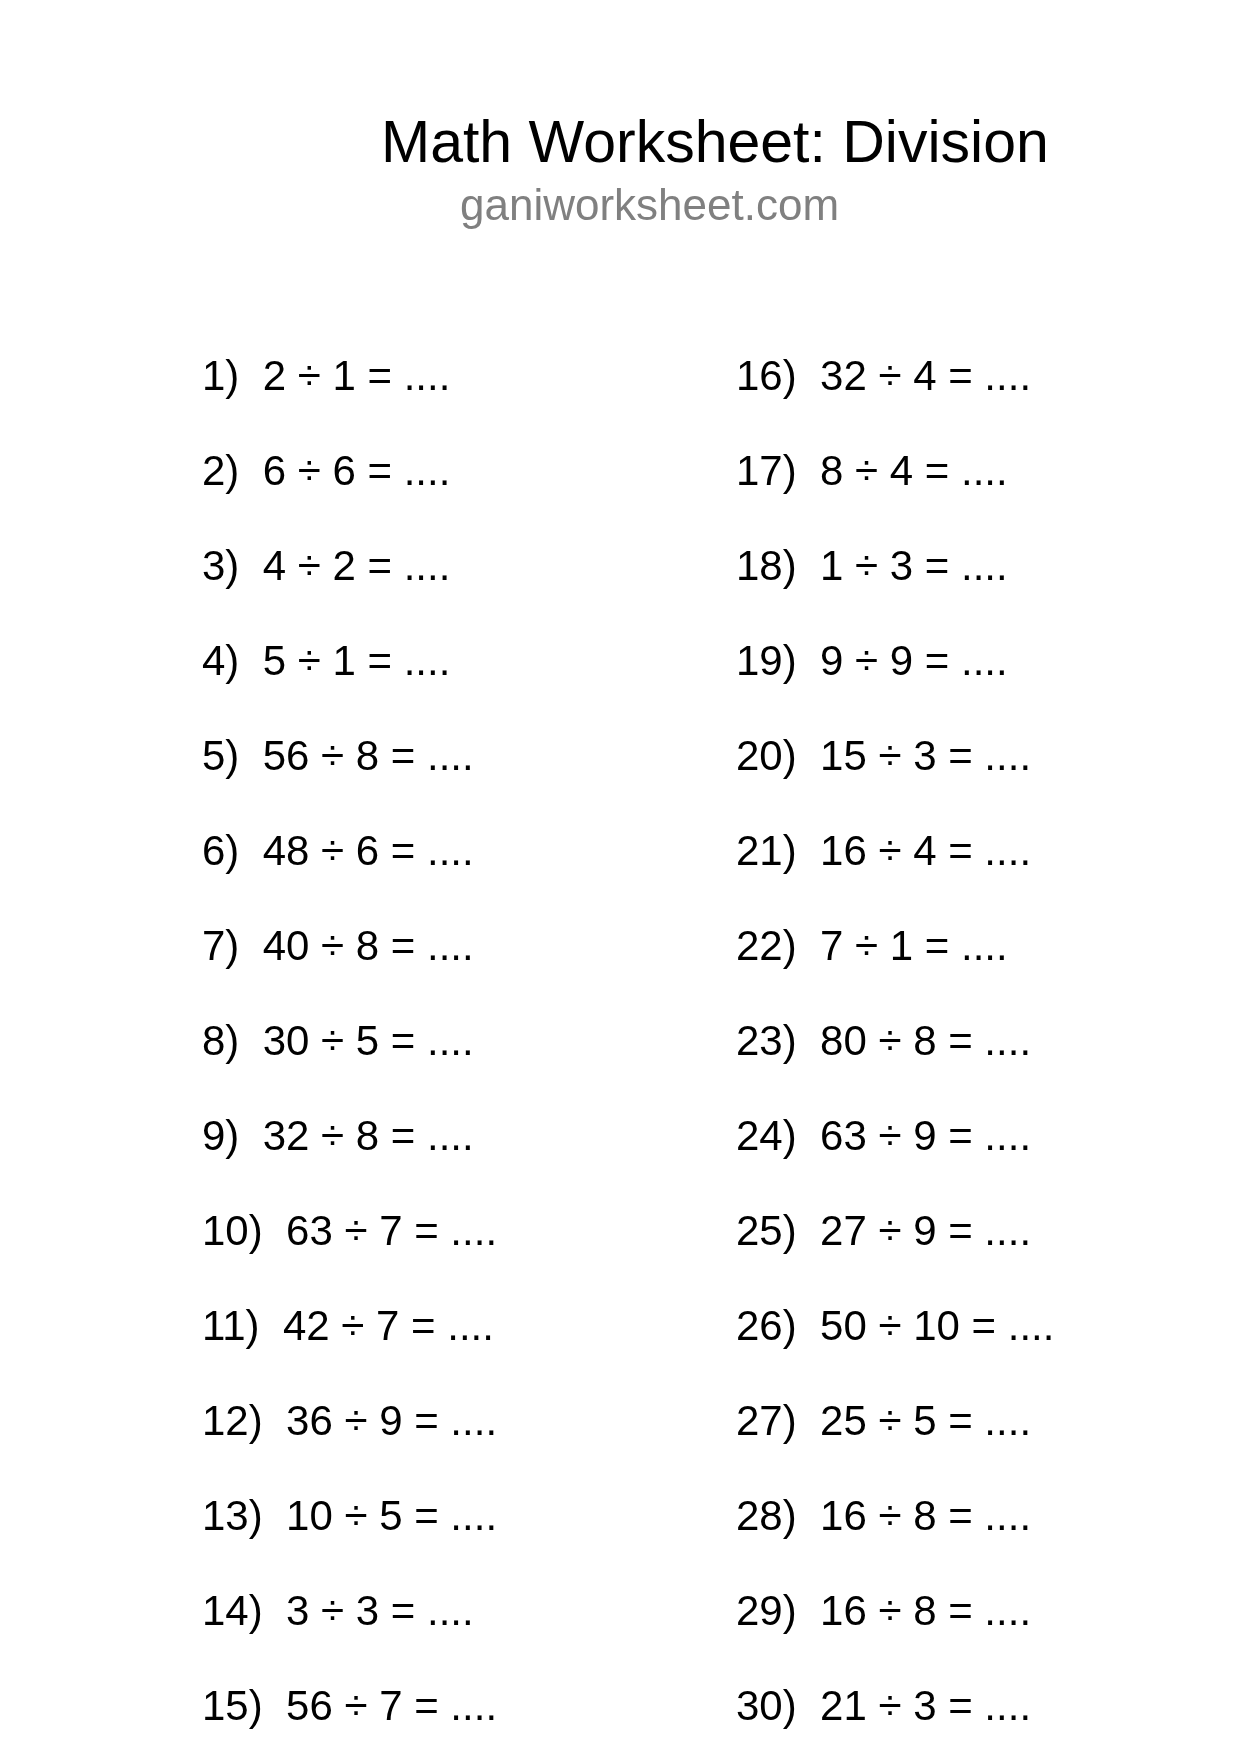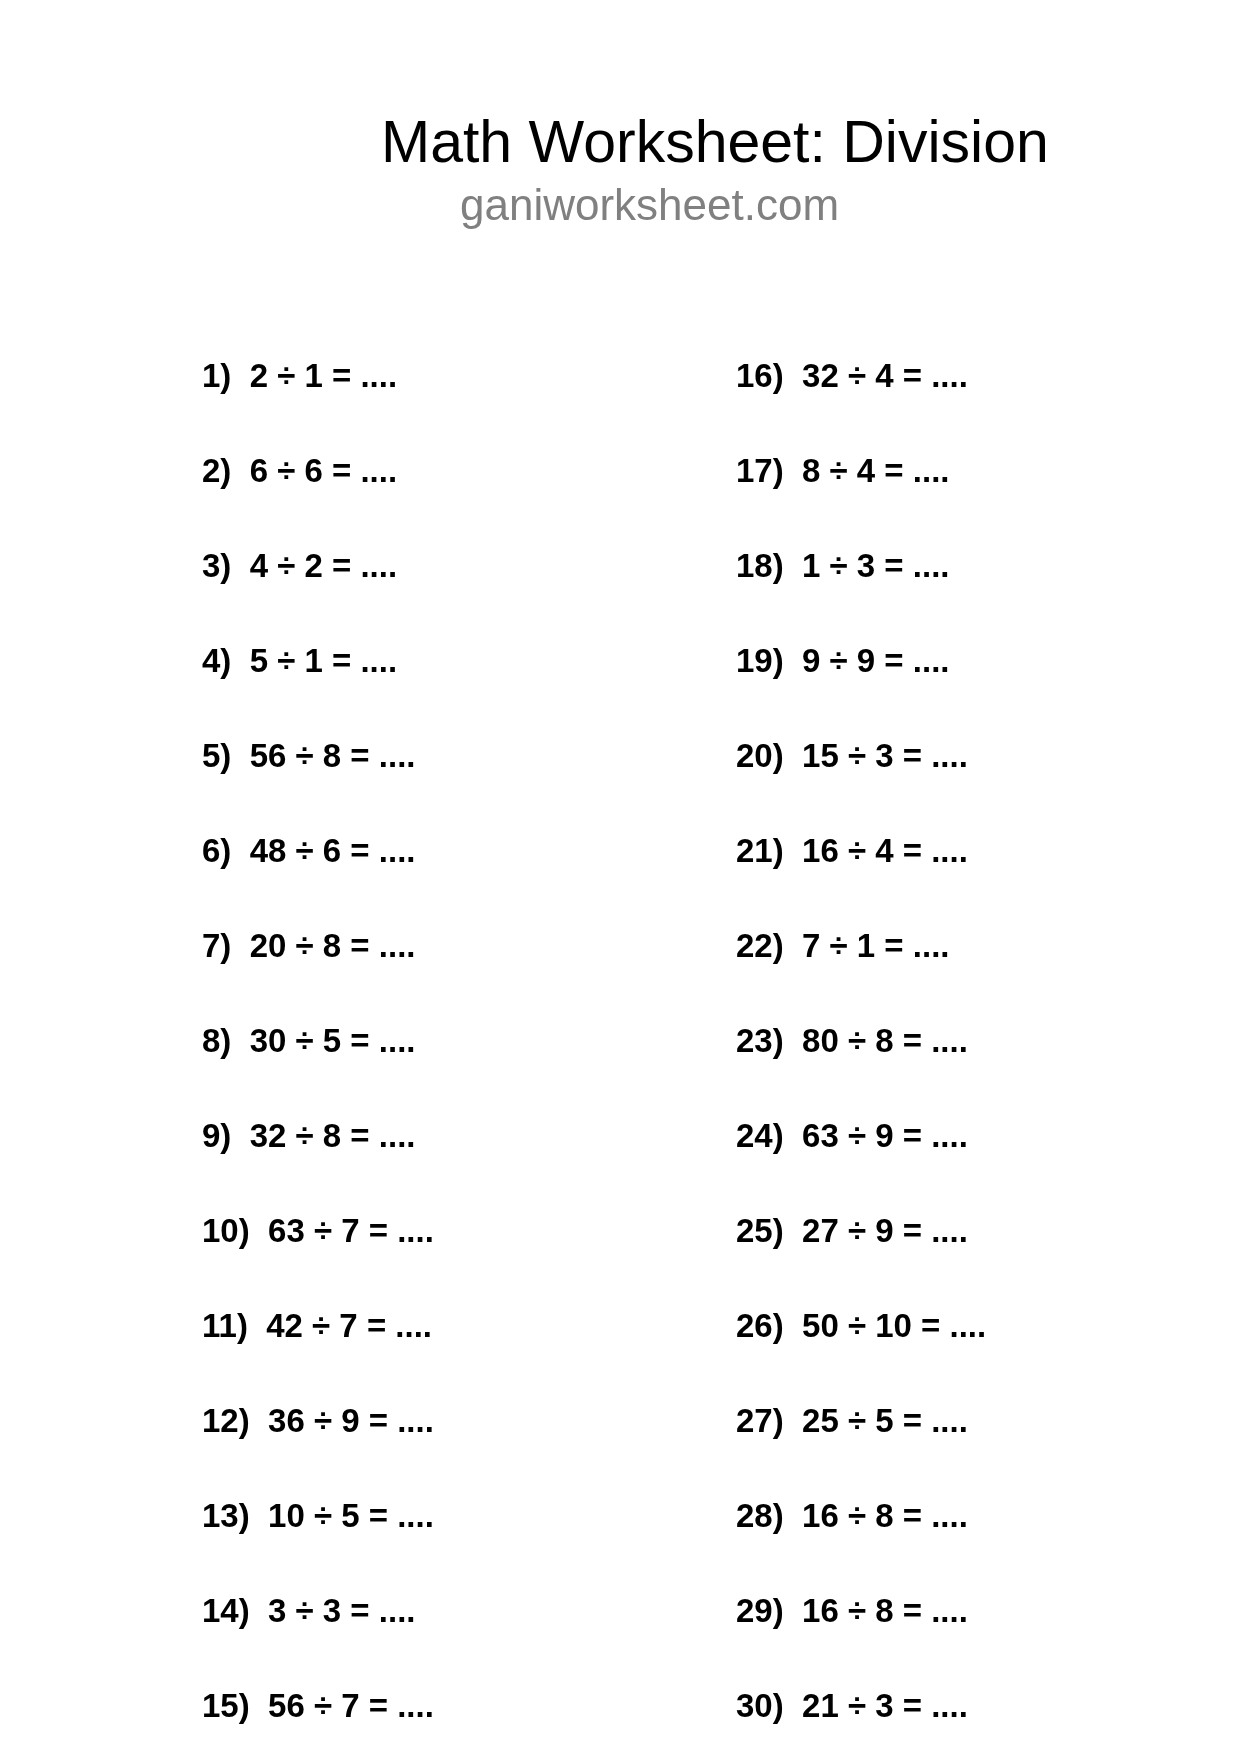--- a/index.html
+++ b/index.html
@@ -34,41 +34,40 @@
       white-space: pre;
       color: #808080;
     }
     .column {
       position: absolute;
       top: 328px;
     }
     .column.left { left: 202px; }
     .column.right { left: 736px; }
     .problem {
-      font-size: 33px;
+      font-size: 42px;
       line-height: 95px;
       height: 95px;
       white-space: pre;
-      font-weight: bold;
     }
   </style>
 </head>
 <body>
 
 <h1 class="title">Math Worksheet: Division</h1>
 <div class="subtitle">ganiworksheet.com</div>
 
 <div class="column left">
   <div class="problem">1)  2 ÷ 1 = ....</div>
   <div class="problem">2)  6 ÷ 6 = ....</div>
   <div class="problem">3)  4 ÷ 2 = ....</div>
   <div class="problem">4)  5 ÷ 1 = ....</div>
   <div class="problem">5)  56 ÷ 8 = ....</div>
   <div class="problem">6)  48 ÷ 6 = ....</div>
-  <div class="problem">7)  20 ÷ 8 = ....</div>
+  <div class="problem">7)  40 ÷ 8 = ....</div>
   <div class="problem">8)  30 ÷ 5 = ....</div>
   <div class="problem">9)  32 ÷ 8 = ....</div>
   <div class="problem">10)  63 ÷ 7 = ....</div>
   <div class="problem">11)  42 ÷ 7 = ....</div>
   <div class="problem">12)  36 ÷ 9 = ....</div>
   <div class="problem">13)  10 ÷ 5 = ....</div>
   <div class="problem">14)  3 ÷ 3 = ....</div>
   <div class="problem">15)  56 ÷ 7 = ....</div>
 </div>
 

